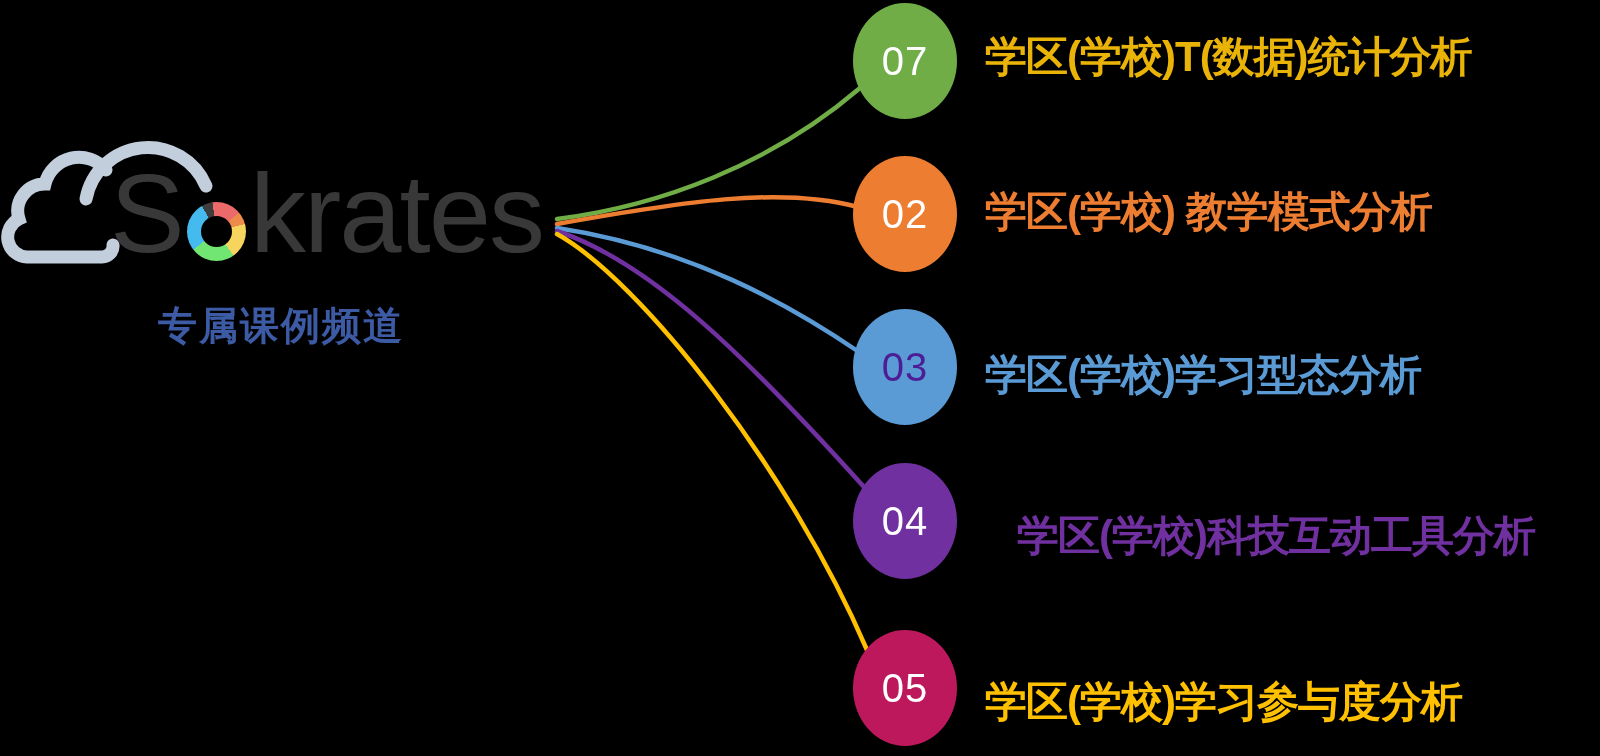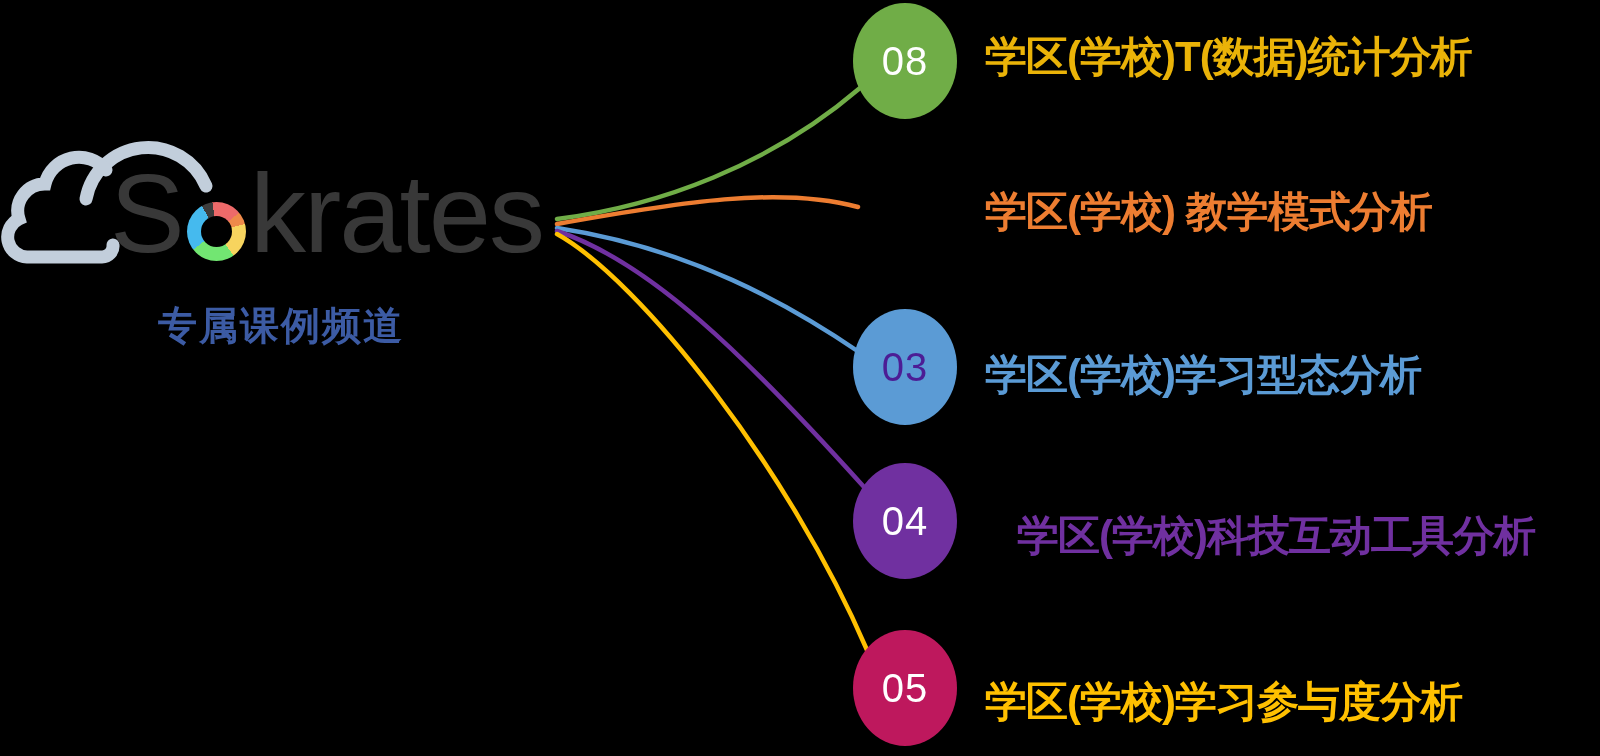--- a/index.html
+++ b/index.html
@@ -84,24 +84,27 @@
   </svg>
 
   <div class="logo-letters logo-s" style="color: rgb(56, 56, 56);">S</div>
   <div class="logo-ring" style="background: conic-gradient(rgb(237, 106, 106) 0deg, rgb(237, 106, 106) 50deg, rgb(238, 138, 74) 50deg, rgb(238, 138, 74) 75deg, rgb(247, 212, 94) 75deg, rgb(247, 212, 94) 145deg, rgb(114, 230, 114) 145deg, rgb(114, 230, 114) 232deg, rgb(69, 186, 238) 232deg, rgb(69, 186, 238) 330deg, rgb(61, 61, 61) 330deg, rgb(61, 61, 61) 352deg, rgb(237, 106, 106) 352deg, rgb(237, 106, 106) 360deg);">
     <div class="logo-ring-hole" style="background: rgb(0, 0, 0);"></div>
   </div>
   <div class="logo-letters logo-krates" style="color: rgb(56, 56, 56);">krates</div>
   <div class="logo-subtitle" style="color: rgb(60, 91, 164);">专属课例频道</div>
 
   <div class="node-ellipse" style="left: 853px; top: 3px; background: rgb(112, 173, 71);">
-    <span class="node-number" style="color: rgb(255, 255, 255);">08</span>
+    <span class="node-number" style="color: rgb(255, 255, 255);">07</span>
   </div>
   <div class="node-label" style="top: 36px; color: #eab308;">学区(学校)T(数据)统计分析</div>
 
+  <div class="node-ellipse" style="left: 853px; top: 156px; background: rgb(237, 125, 49);">
+    <span class="node-number" style="color: rgb(255, 255, 255);">02</span>
+  </div>
   <div class="node-label" style="top: 191px; color: rgb(237, 125, 49);">学区(学校) 教学模式分析</div>
 
   <div class="node-ellipse" style="left: 853px; top: 309px; background: rgb(91, 155, 213);">
     <span class="node-number" style="color: #4c1d95;">03</span>
   </div>
   <div class="node-label" style="top: 354px; color: rgb(91, 155, 213);">学区(学校)学习型态分析</div>
 
   <div class="node-ellipse" style="left: 853px; top: 463px; background: rgb(112, 48, 160);">
     <span class="node-number" style="color: rgb(255, 255, 255);">04</span>
   </div>

